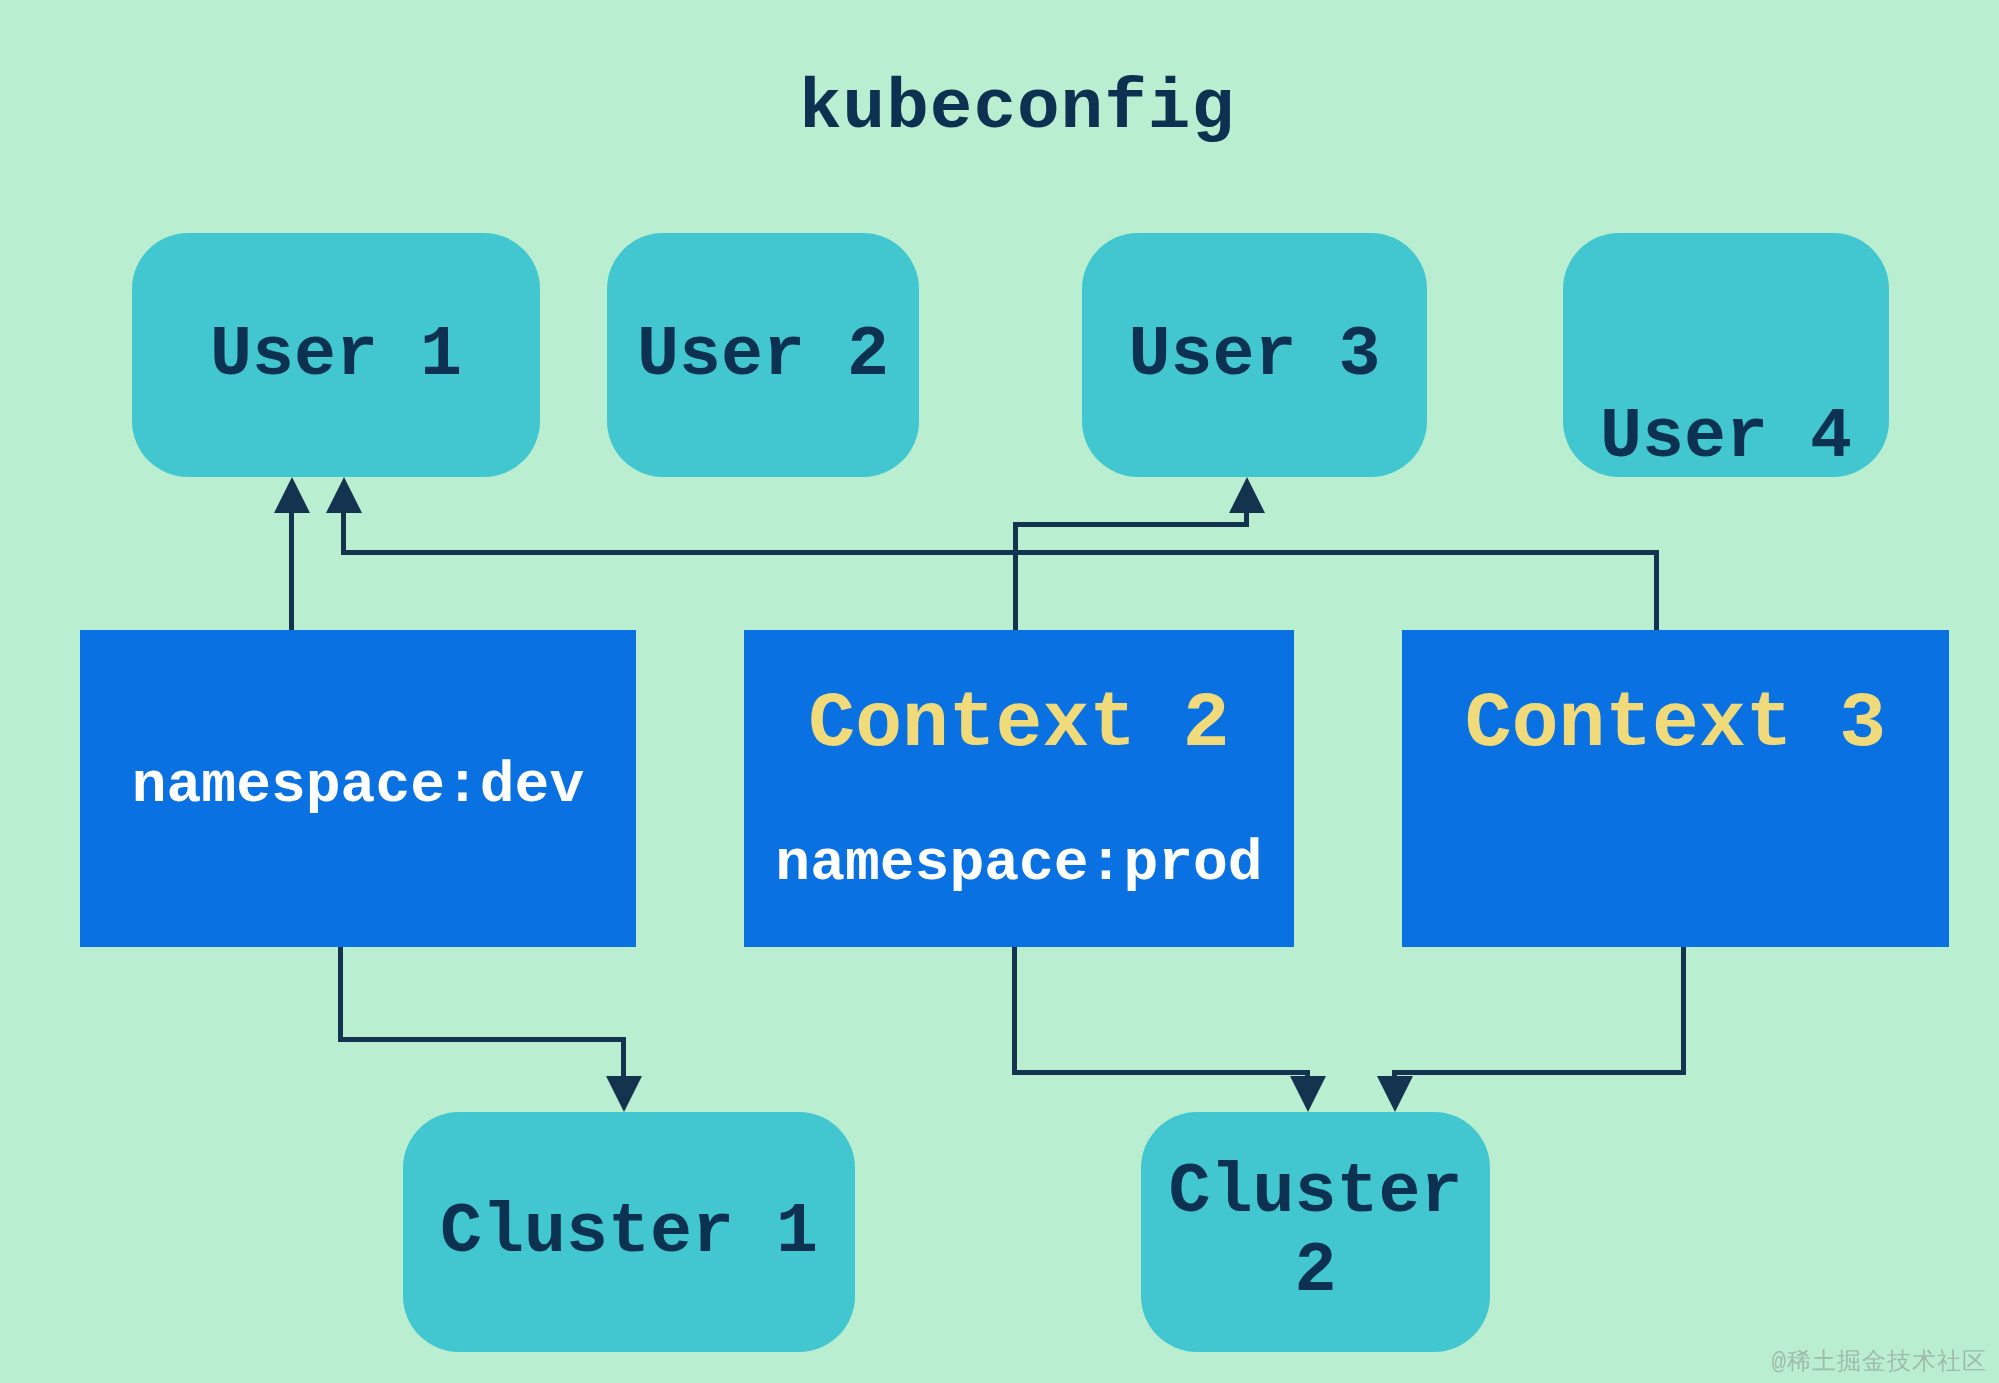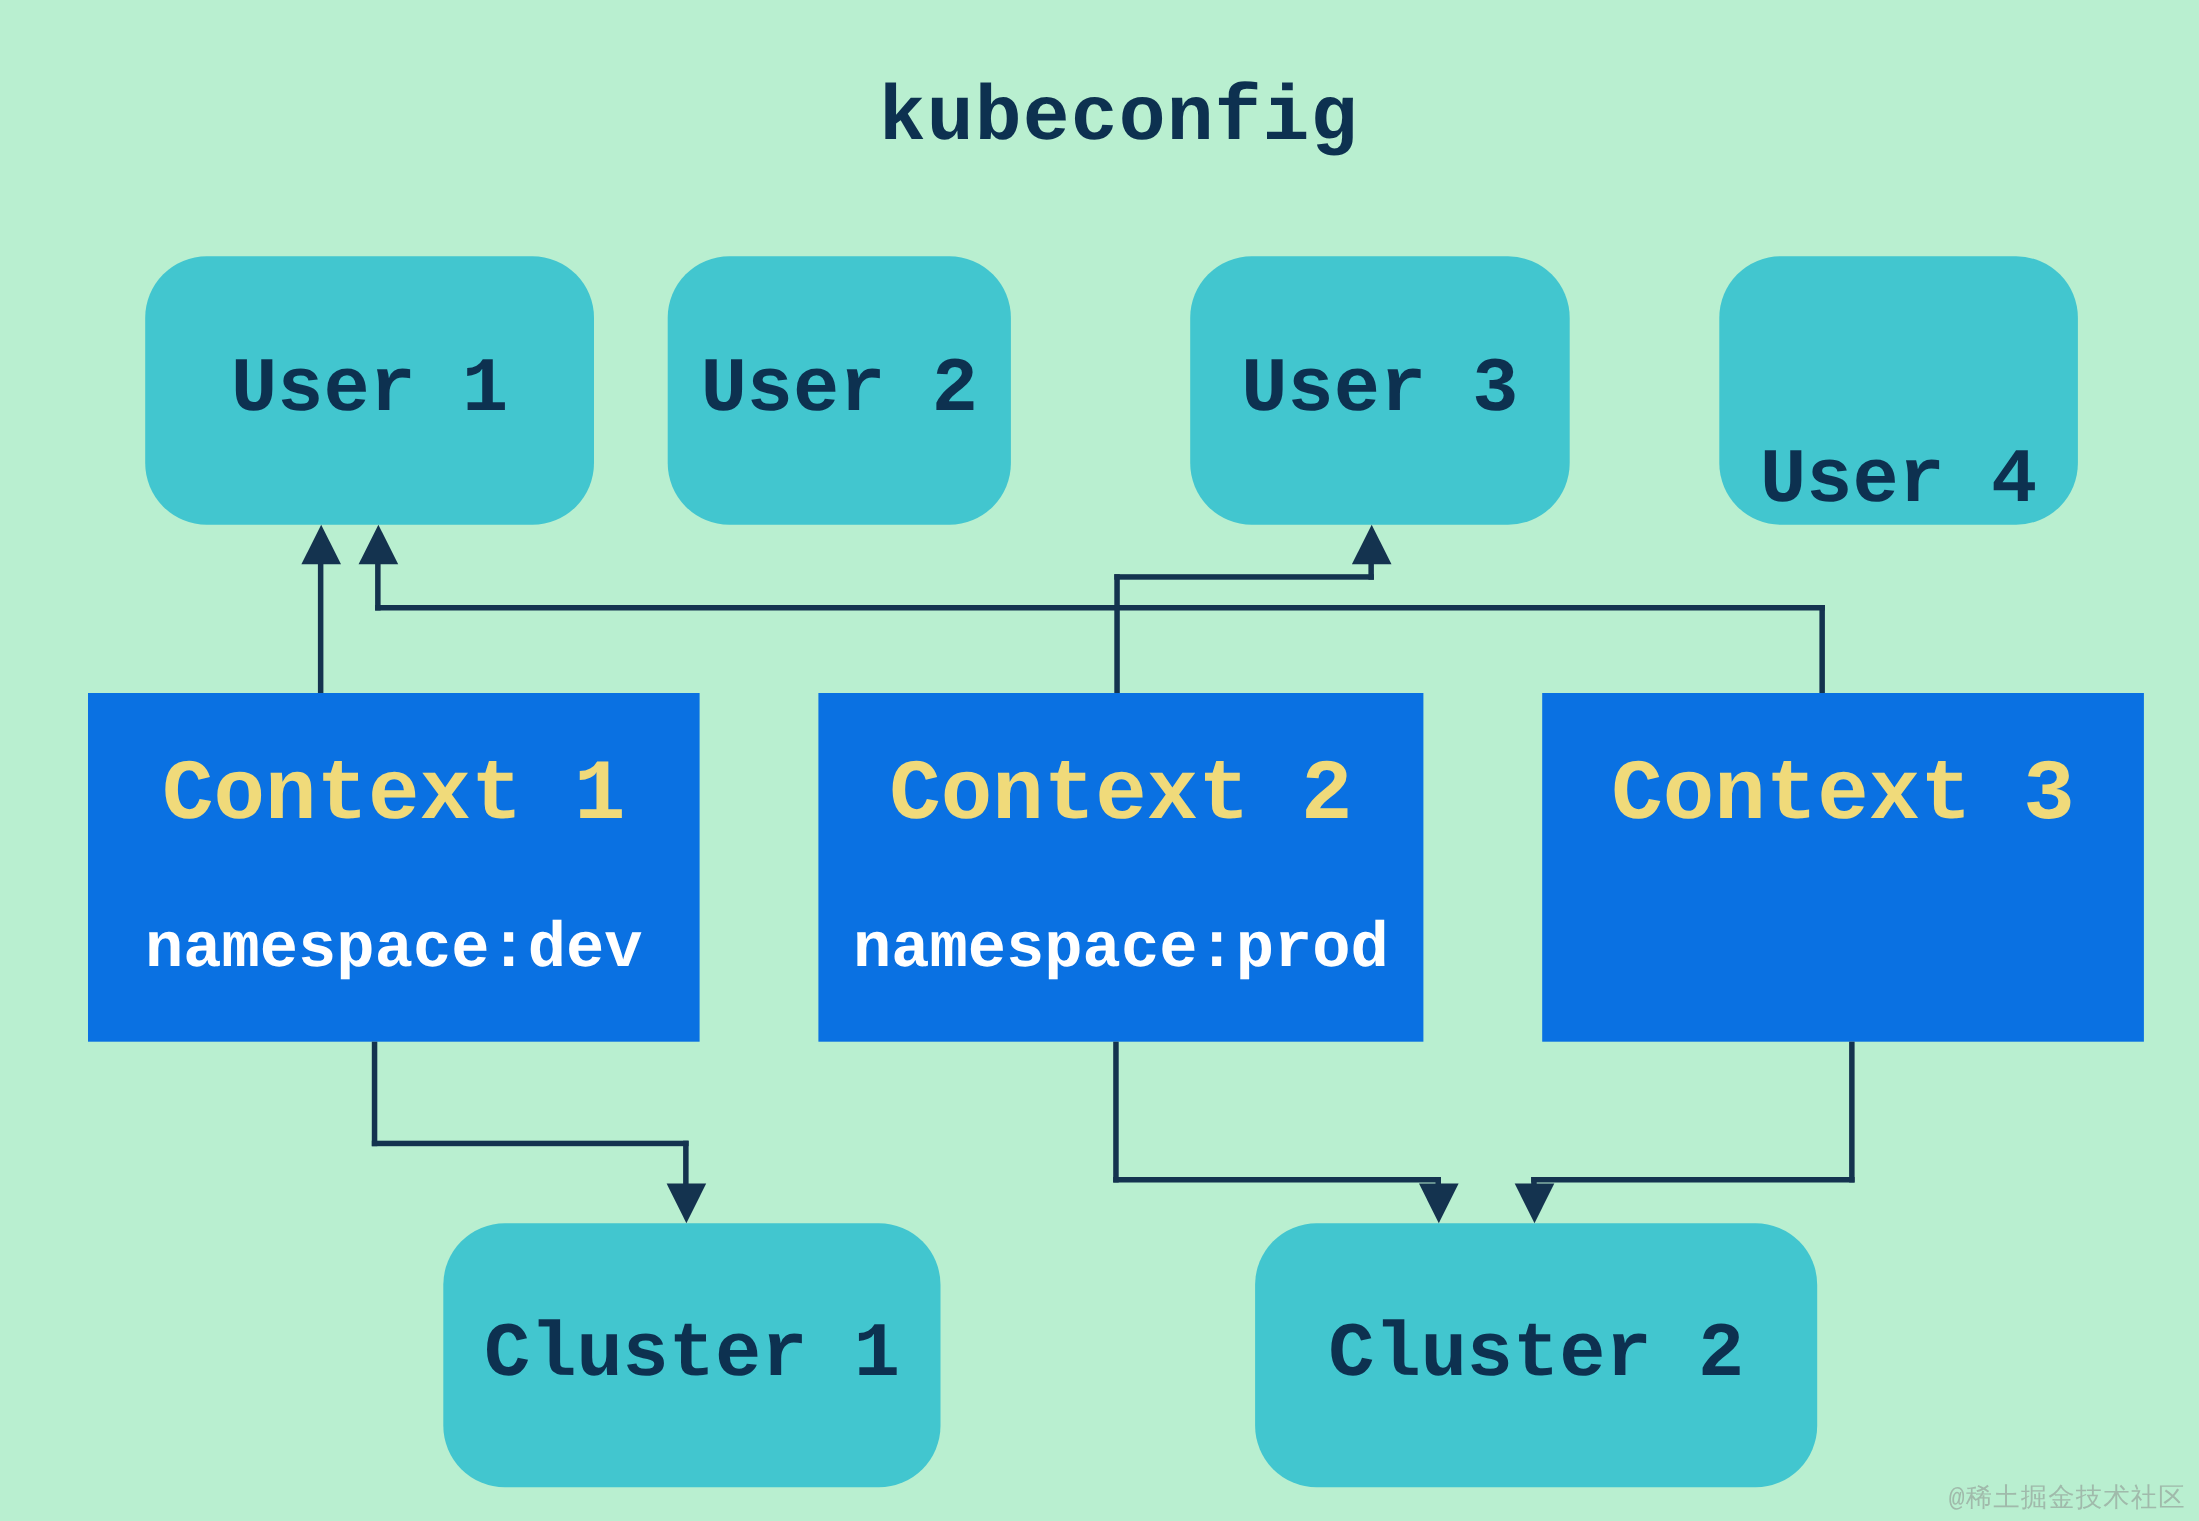--- a/index.html
+++ b/index.html
@@ -85,36 +85,35 @@
     <span>User 2</span>
   </div>
   <div class="node teal user" style="left:1082px;width:345px;">
     <span>User 3</span>
   </div>
   <div class="node teal user" style="left:1563px;width:326px;align-items:flex-end;">
     <span>User 4</span>
   </div>
 
   <div class="node context" style="left:80px;width:556px;">
-    <span class="heading">Context 1</span>
     <span class="namespace">namespace:dev</span>
   </div>
   <div class="node context" style="left:744px;width:550px;">
     <span class="heading">Context 2</span>
     <span class="namespace">namespace:prod</span>
   </div>
   <div class="node context" style="left:1402px;width:547px;">
     <span class="heading">Context 3</span>
     <span class="namespace"></span>
   </div>
 
   <div class="node teal cluster" style="left:403px;width:452px;">
     <span>Cluster 1</span>
   </div>
-  <div class="node teal cluster" style="left:1141px;width:511px;">
+  <div class="node teal cluster" style="left:1141px;width:349px;">
     <span>Cluster 2</span>
   </div>
 
   <div class="seg" style="left:289px;top:508px;width:5px;height:122px;"></div>
   <div class="arrow up" style="left:274px;top:477px;"></div>
 
   <div class="seg" style="left:1654px;top:550px;width:5px;height:80px;"></div>
   <div class="seg" style="left:341px;top:550px;width:1318px;height:5px;"></div>
   <div class="seg" style="left:341px;top:508px;width:5px;height:47px;"></div>
   <div class="arrow up" style="left:326px;top:477px;"></div>

